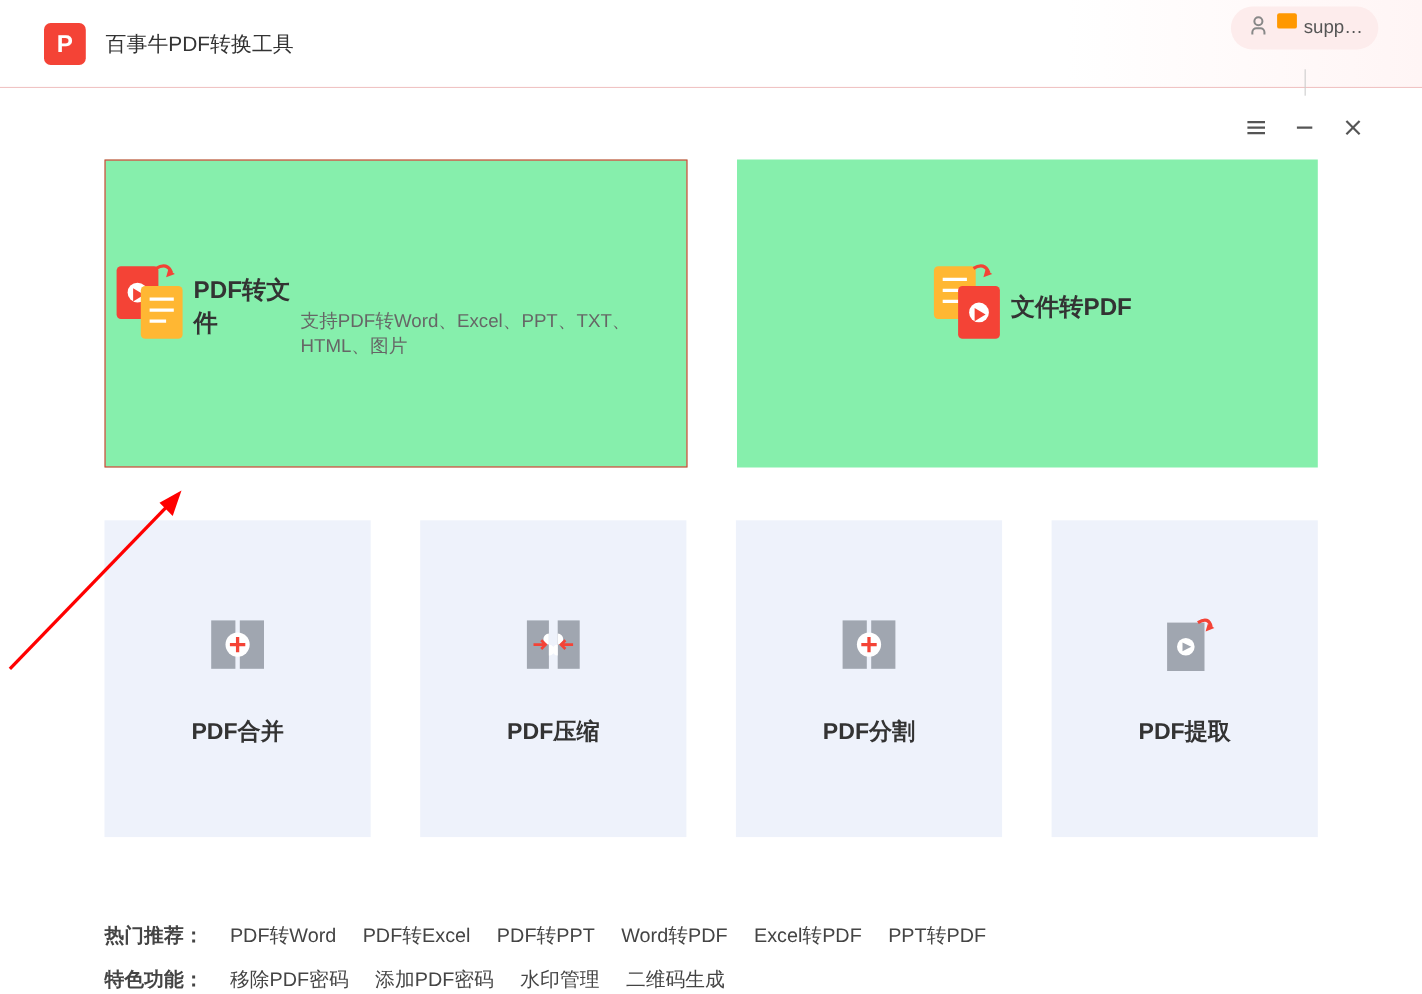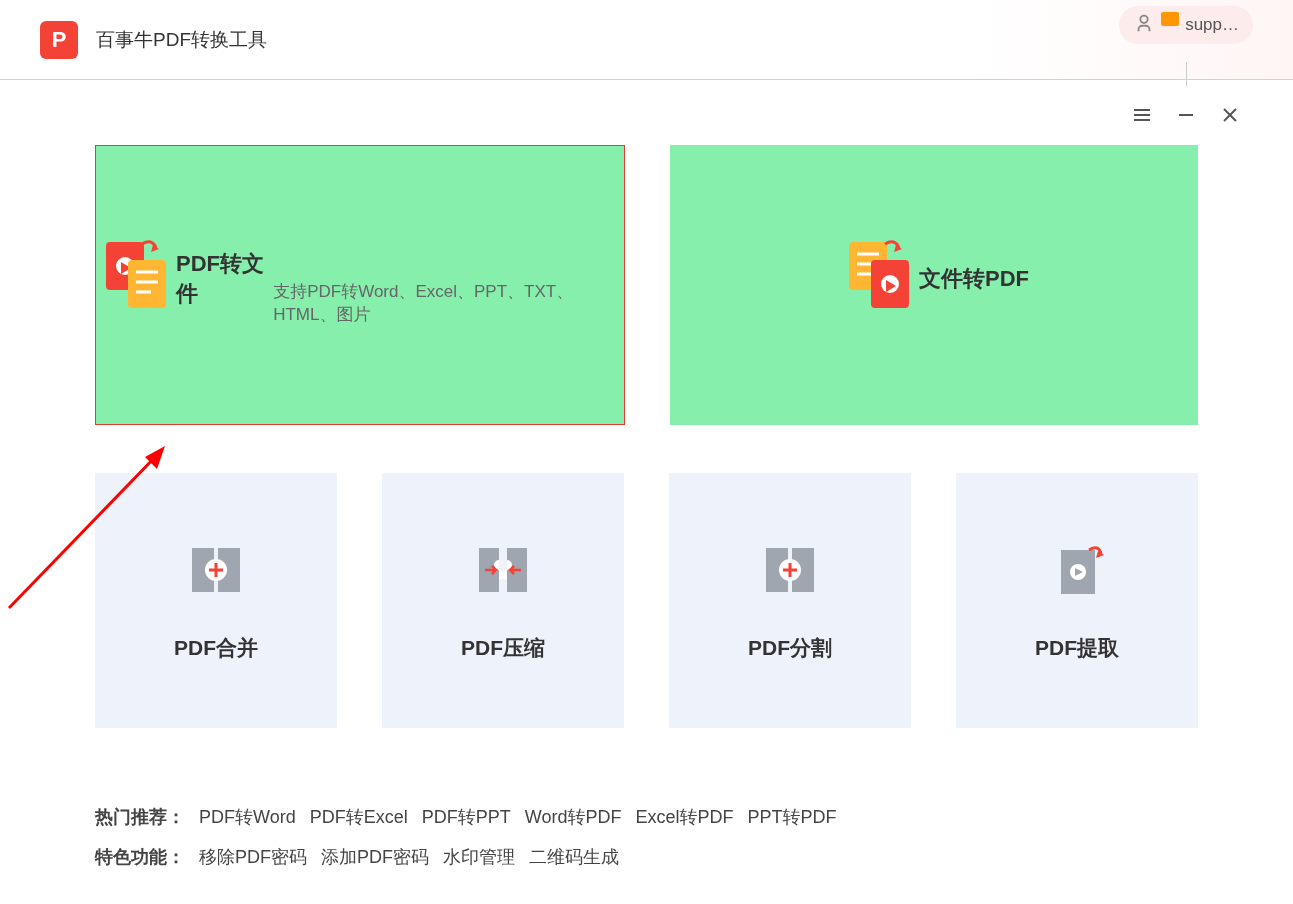--- a/index.html
+++ b/index.html
@@ -134,21 +134,21 @@
       color: #666;
       margin-top: 36px;
     }
     .feature-cards {
       display: flex;
       gap: 45px;
       margin-bottom: 70px;
     }
     .small-card {
       flex: 1;
-      height: 255px;
+      height: 288px;
       background: #eef2fb;
       display: flex;
       flex-direction: column;
       align-items: center;
       justify-content: center;
       cursor: pointer;
     }
     .small-card-icon {
       margin-bottom: 30px;
     }
@@ -158,21 +158,21 @@
       color: #333;
     }
     .bottom-links {
       font-size: 18px;
       color: #444;
       line-height: 2.2;
     }
     .link-row {
       display: flex;
       align-items: center;
-      gap: 14px;
+      gap: 24px;
       flex-wrap: wrap;
     }
     .link-label {
       font-weight: 600;
     }
     .link-item {
       color: #444;
       cursor: pointer;
     }
     .arrow-annotation {

